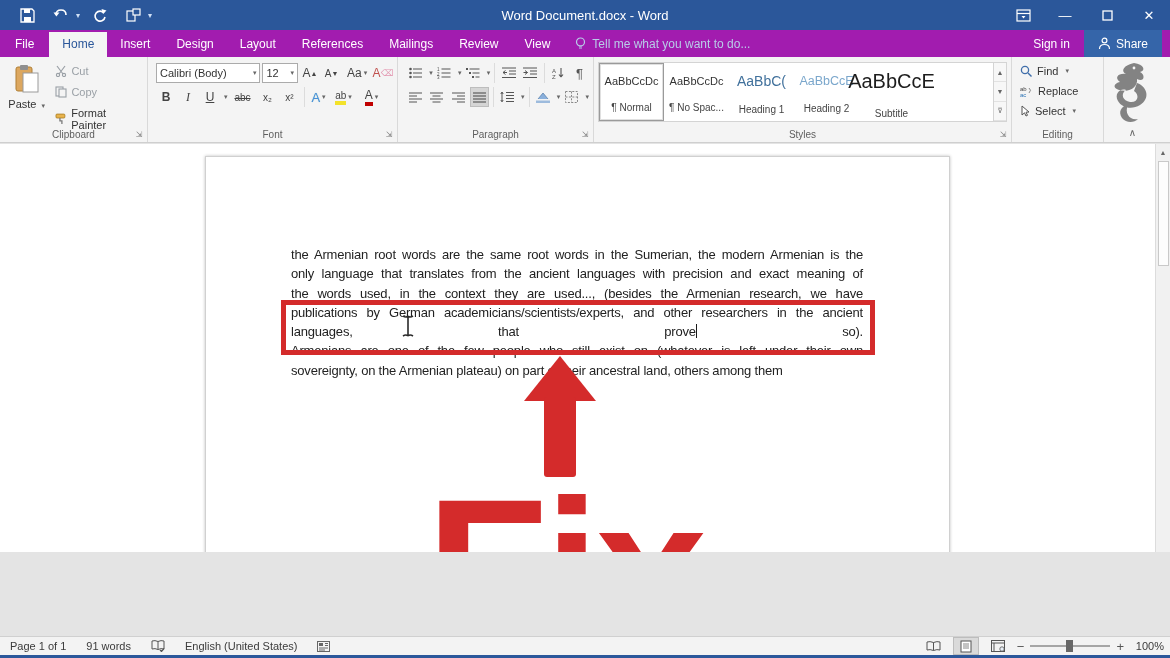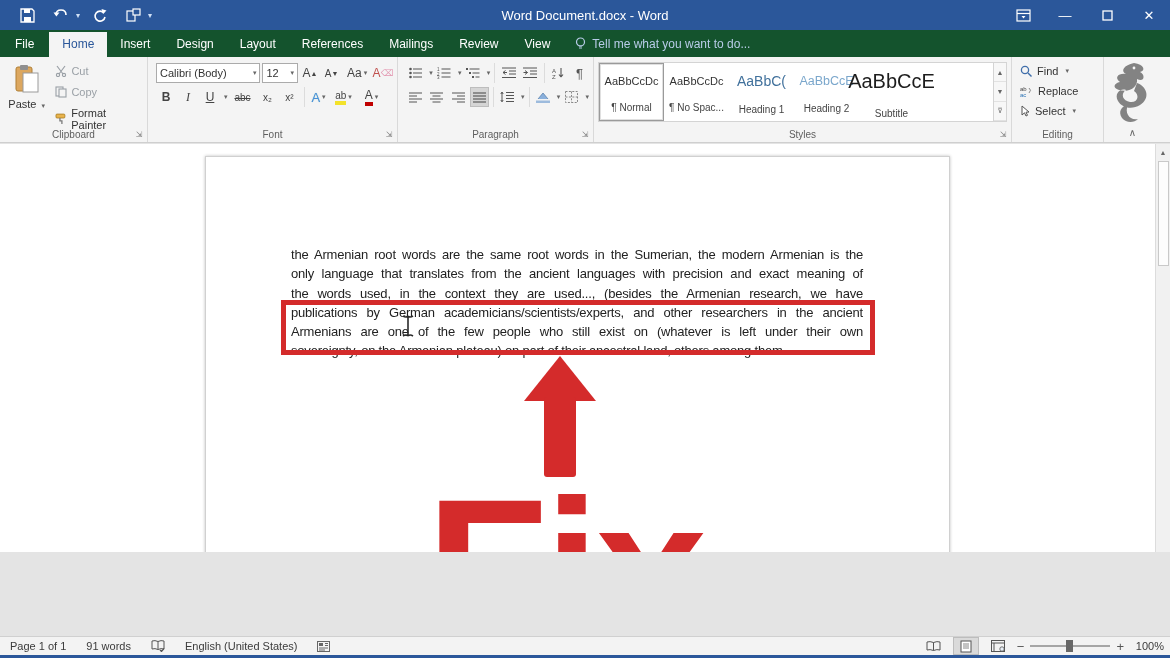--- a/index.html
+++ b/index.html
@@ -9,21 +9,21 @@
   
   .titlebar { position:absolute; top:0; left:0; width:1170px; height:30px; background:#2b579a; display:flex; align-items:center; color:#fff; }
   .qat { display:flex; align-items:center; gap:4px; padding-left:12px; }
   .qat-btn { width:30px; height:26px; display:flex; align-items:center; justify-content:center; font-size:15px; color:#fff; cursor:default; }
   .qat-caret { font-size:8px; color:#cfe0f5; margin-left:-4px; }
   .win-title { position:absolute; left:0; right:0; text-align:center; font-size:13px; color:#fff; pointer-events:none; }
   .win-controls { position:absolute; right:0; top:0; height:30px; display:flex; }
   .win-btn { width:42px; height:30px; display:flex; align-items:center; justify-content:center; font-size:13px; color:#fff; }
 
   
-  .tabrow { position:absolute; top:30px; left:0; width:1170px; height:27px; background:#14532d; display:flex; align-items:flex-end; }
+  .tabrow { position:absolute; top:30px; left:0; width:1170px; height:27px; background:#a21caf; display:flex; align-items:flex-end; }
   .tab { color:#fff; font-size:12px; padding:5px 13px 6px; cursor:default; }
   .tab.active { background:#f4f4f4; color:#2b579a; }
   .tellme { display:flex; align-items:center; gap:6px; color:#b8cce8; font-size:12px; padding:5px 12px 6px; }
   .tabrow-right { position:absolute; right:8px; bottom:0; display:flex; align-items:center; height:27px; }
   .signin { color:#fff; font-size:12px; padding:0 14px; }
   .share { display:flex; align-items:center; gap:5px; color:#fff; font-size:12px; padding:0 14px; height:27px; background:#3565a9; }
 
   
   .ribbon { position:absolute; top:57px; left:0; width:1170px; height:86px; background:#f4f4f4; border-bottom:1px solid #cfcfcf; display:flex; }
   .rgroup { position:relative; height:100%; border-right:1px solid #d9d9d9; padding:4px 4px 16px 4px; }
@@ -167,20 +167,30 @@
   <span class="tab">Mailings</span>
   <span class="tab">Review</span>
   <span class="tab">View</span>
   <span class="tellme">
     <svg width="11" height="14" viewBox="0 0 11 14">
         <circle cx="5.5" cy="5" r="4" fill="none" stroke="#b8cce8" stroke-width="1.2"></circle>
         <path d="M4 9 h3 M4 11 h3" stroke="#b8cce8" stroke-width="1.1"></path>
       </svg>
     <span>Tell me what you want to do...</span>
   </span>
+  <div class="tabrow-right">
+    <span class="signin">Sign in</span>
+    <span class="share">
+      <svg width="13" height="13" viewBox="0 0 13 13">
+          <circle cx="6.5" cy="3.5" r="2.4" fill="none" stroke="#fff" stroke-width="1.2"></circle>
+          <path d="M1.5 12 Q1.5 7.5 6.5 7.5 Q11.5 7.5 11.5 12" fill="none" stroke="#fff" stroke-width="1.2"></path>
+        </svg>
+      <span>Share</span>
+    </span>
+  </div>
 </div>
 
 <div class="ribbon">
 
   <div class="rgroup clipboard">
     <div class="paste-btn">
       <svg width="26" height="30" viewBox="0 0 26 30">
         <rect x="2" y="3" width="16" height="24" rx="2" fill="#dca75f" stroke="#b07f35" stroke-width="1"></rect>
         <rect x="6" y="1" width="8" height="5" rx="1" fill="#8f8f8f"></rect>
         <rect x="9" y="9" width="15" height="19" fill="#fff" stroke="#9a9a9a" stroke-width="1"></rect>
@@ -453,20 +463,26 @@
   </div>
 </div>
 
 <div class="docarea">
   <div class="page">
     <div class="doctext">
       <div class="dline">the Armenian root words are the same root words in the Sumerian, the modern Armenian is the</div>
       <div class="dline">only language that translates from the ancient languages with precision and exact meaning of</div>
       <div class="dline">the words used, in the context they are used..., (besides the Armenian research, we have</div>
       <div class="dline">publications by German academicians/scientists/experts, and other researchers in the ancient</div>
+      <div class="gapline">
+        <span>languages,</span>
+        <span>that</span>
+        <span><span>prove</span><span class="caret-blink"></span></span>
+        <span>so).</span>
+      </div>
       <div class="dline">Armenians are one of the few people who still exist on (whatever is left under their own</div>
       <div class="dline last">sovereignty, on the Armenian plateau) on part of their ancestral land, others among them</div>
     </div>
   </div>
 
   <div class="redbox"></div>
 
   <svg class="fix-arrow" width="90" height="125" viewBox="0 0 90 125">
     <polygon points="45,4 9,49 81,49" fill="#d42b2b"></polygon>
     <rect x="29" y="45" width="32" height="80" rx="3" fill="#d42b2b"></rect>

